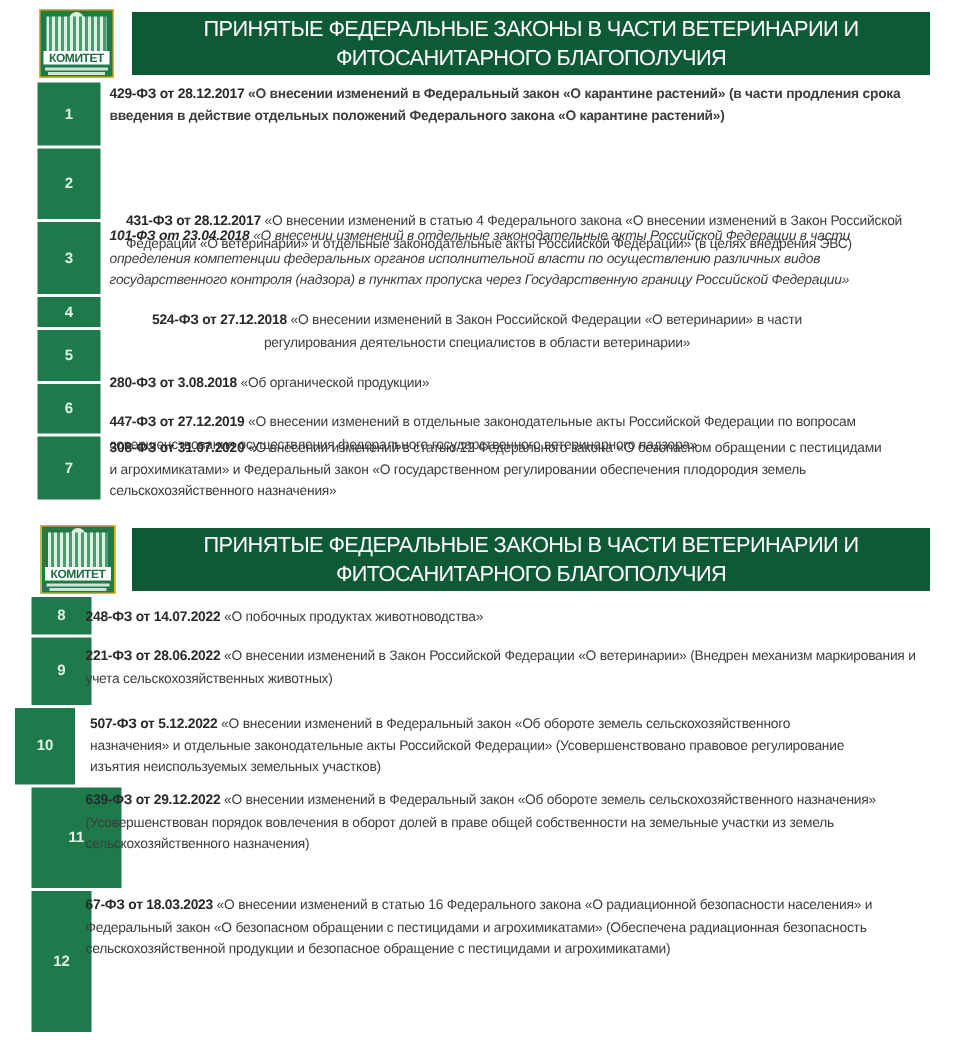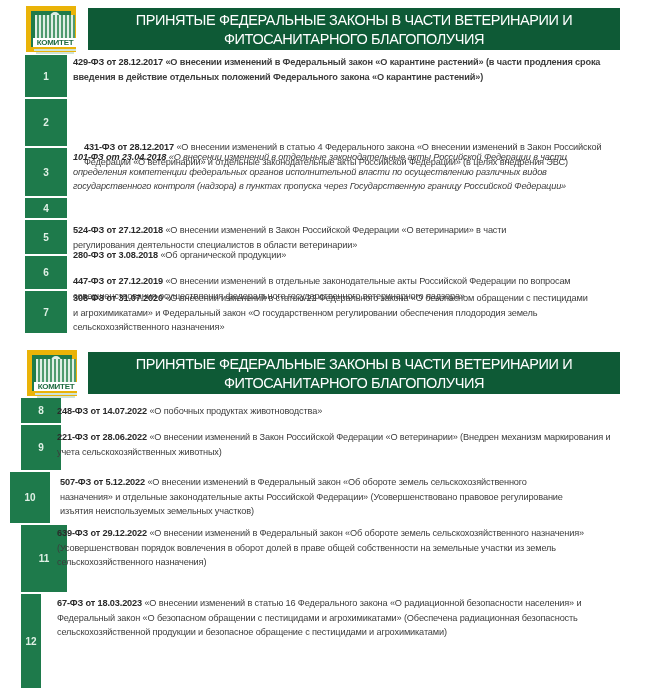--- a/index.html
+++ b/index.html
@@ -1,19 +1,19 @@
 <!DOCTYPE html>
 <html><head>
   <meta charset="utf-8">
   <style>
     html, body { margin: 0; padding: 0; background: #ffffff; }
     body { width: 653px; height: 700px; position: relative; overflow: hidden;
            font-family: "Liberation Sans", sans-serif; color: #3a3a3a; }
     .logo { position: absolute; width: 50px; height: 46px; background: #1f7a4a;
-            border: 5px solid #eab308; box-sizing: border-box; }
+            border: 1px solid #eab308; box-sizing: border-box; }
     .logo .bldg { position: absolute; left: 4px; top: 4px; width: 40px; height: 24px;
                   background: repeating-linear-gradient(90deg, #dfeee5 0 2px, #4e9a6e 2px 4px); }
     .logo .dome { position: absolute; left: 19px; top: 1px; width: 10px; height: 6px; background: #dfeee5; border-radius: 5px 5px 0 0; }
     .logo .word { position: absolute; left: 2px; top: 27px; width: 44px; height: 9px; background: #ffffff;
                   color: #1f6b40; font-size: 8px; font-weight: bold; text-align: center; line-height: 9px; letter-spacing: -0.3px; }
     .logo .sub { position: absolute; left: 3px; top: 38px; width: 42px; height: 2px; background: #cfe3d7; }
     .logo .sub2 { position: absolute; left: 5px; top: 41px; width: 38px; height: 2px; background: #cfe3d7; }
     .banner { position: absolute; background: #0e5a36; color: #ffffff; text-align: center;
               font-size: 14.5px; line-height: 19px; letter-spacing: -0.4px; box-sizing: border-box;
               padding-top: 3px; }
@@ -50,21 +50,21 @@
   <div class="row">
     <div class="num" style="left:25px; top:148px; width:42px; height:48px;">3</div>
     <div class="txt" style="left:73px; top:150px; width:540px;font-style:italic;"><b>101-ФЗ от 23.04.2018</b> <span>«О внесении изменений в отдельные законодательные акты Российской Федерации в части определения компетенции федеральных органов исполнительной власти по осуществлению различных видов государственного контроля (надзора) в пунктах пропуска через Государственную границу Российской Федерации»</span></div>
   </div>
   <div class="row">
     <div class="num" style="left:25px; top:198px; width:42px; height:20px;">4</div>
     <div class="txt" style="left:73px; top:201px; width:540px;margin-top:47px;"><b>280-ФЗ от 3.08.2018</b> <span>«Об органической продукции»</span></div>
   </div>
   <div class="row">
     <div class="num" style="left:25px; top:220px; width:42px; height:34px;">5</div>
-    <div class="txt" style="left:73px; top:223px; width:490px;"><b>524-ФЗ от 27.12.2018</b> <span>«О внесении изменений в Закон Российской Федерации «О ветеринарии» в части регулирования деятельности специалистов в области ветеринарии»</span></div>
+    <div class="txt" style="left:73px; top:206px; width:490px;text-align:center;"><b>524-ФЗ от 27.12.2018</b> <span>«О внесении изменений в Закон Российской Федерации «О ветеринарии» в части регулирования деятельности специалистов в области ветеринарии»</span></div>
   </div>
   <div class="row">
     <div class="num" style="left:25px; top:256px; width:42px; height:33px;">6</div>
     <div class="txt" style="left:73px; top:258px; width:520px;margin-top:16px;"><b>447-ФЗ от 27.12.2019</b> <span>«О внесении изменений в отдельные законодательные акты Российской Федерации по вопросам совершенствования осуществления федерального государственного ветеринарного надзора»</span></div>
   </div>
   <div class="row">
     <div class="num" style="left:25px; top:291px; width:42px; height:42px;">7</div>
     <div class="txt" style="left:73px; top:291px; width:520px;"><b>308-ФЗ от 31.07.2020</b> <span>«О внесении изменений в статью 22 Федерального закона «О безопасном обращении с пестицидами и агрохимикатами» и Федеральный закон «О государственном регулировании обеспечения плодородия земель сельскохозяйственного назначения»</span></div>
   </div>
 </div>
@@ -88,20 +88,20 @@
   </div>
   <div class="row">
     <div class="num" style="left:21px; top:425px; width:40px; height:45px;">9</div>
     <div class="txt" style="left:57px; top:430px; width:560px;"><b>221-ФЗ от 28.06.2022</b> <span>«О внесении изменений в Закон Российской Федерации «О ветеринарии» (Внедрен механизм маркирования и учета сельскохозяйственных животных)</span></div>
   </div>
   <div class="row">
     <div class="num" style="left:10px; top:472px; width:40px; height:51px;">10</div>
     <div class="txt" style="left:60px; top:475px; width:520px;"><b>507-ФЗ от 5.12.2022</b> <span> «О внесении изменений в Федеральный закон «Об обороте земель сельскохозяйственного назначения» и отдельные законодательные акты Российской Федерации»  (Усовершенствовано правовое регулирование изъятия неиспользуемых земельных участков)</span></div>
   </div>
   <div class="row">
-    <div class="num" style="left:21px; top:525px; width:46px; height:67px;">11</div>
+    <div class="num" style="left:21px; top:525px; width:60px; height:67px;">11</div>
     <div class="txt" style="left:57px; top:526px; width:560px;"><b>639-ФЗ от 29.12.2022</b> <span>«О внесении изменений в Федеральный закон «Об обороте земель сельскохозяйственного назначения» (Усовершенствован  порядок вовлечения в оборот долей в праве общей собственности на земельные участки из земель сельскохозяйственного назначения)</span></div>
   </div>
   <div class="row">
-    <div class="num" style="left:21px; top:594px; width:20px; height:94px;">12</div>
+    <div class="num" style="left:21px; top:594px; width:40px; height:94px;">12</div>
     <div class="txt" style="left:57px; top:596px; width:540px;"><b>67-ФЗ от 18.03.2023</b> <span>«О внесении изменений в статью 16 Федерального закона «О радиационной безопасности населения» и Федеральный закон «О безопасном обращении с пестицидами и агрохимикатами» (Обеспечена радиационная безопасность сельскохозяйственной продукции и безопасное обращение с пестицидами и агрохимикатами)</span></div>
   </div>
 </div>
 
 </body></html>

